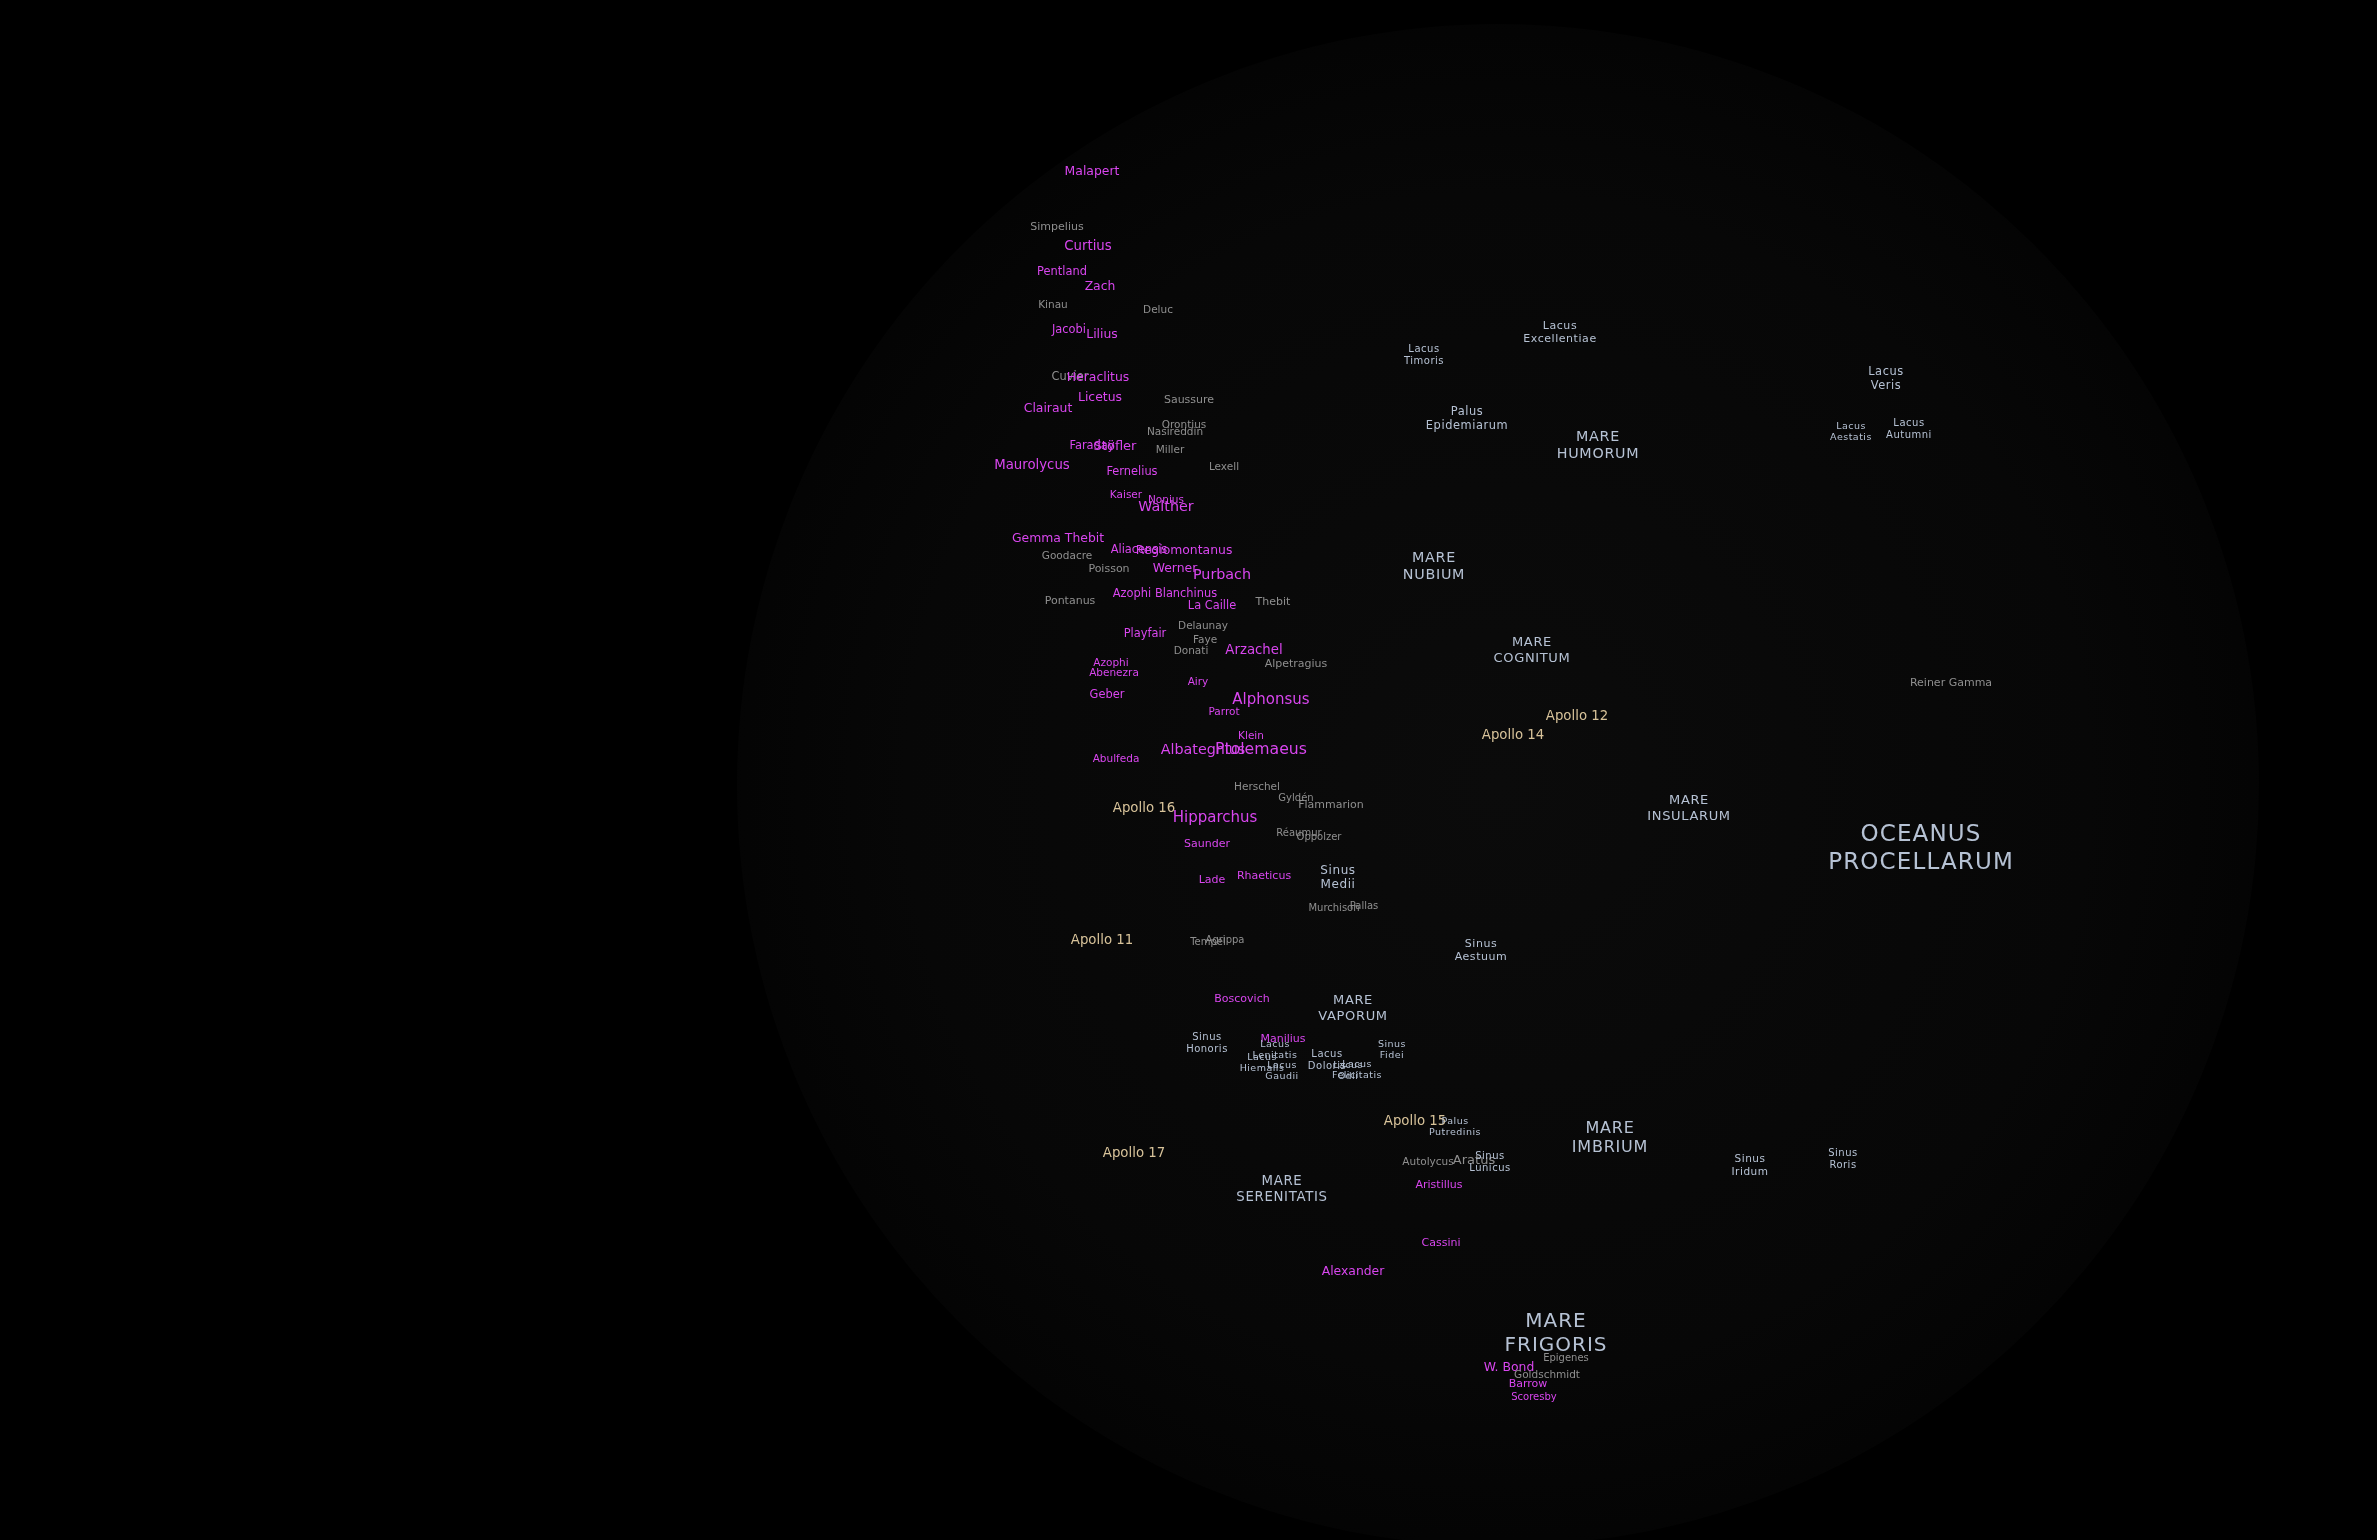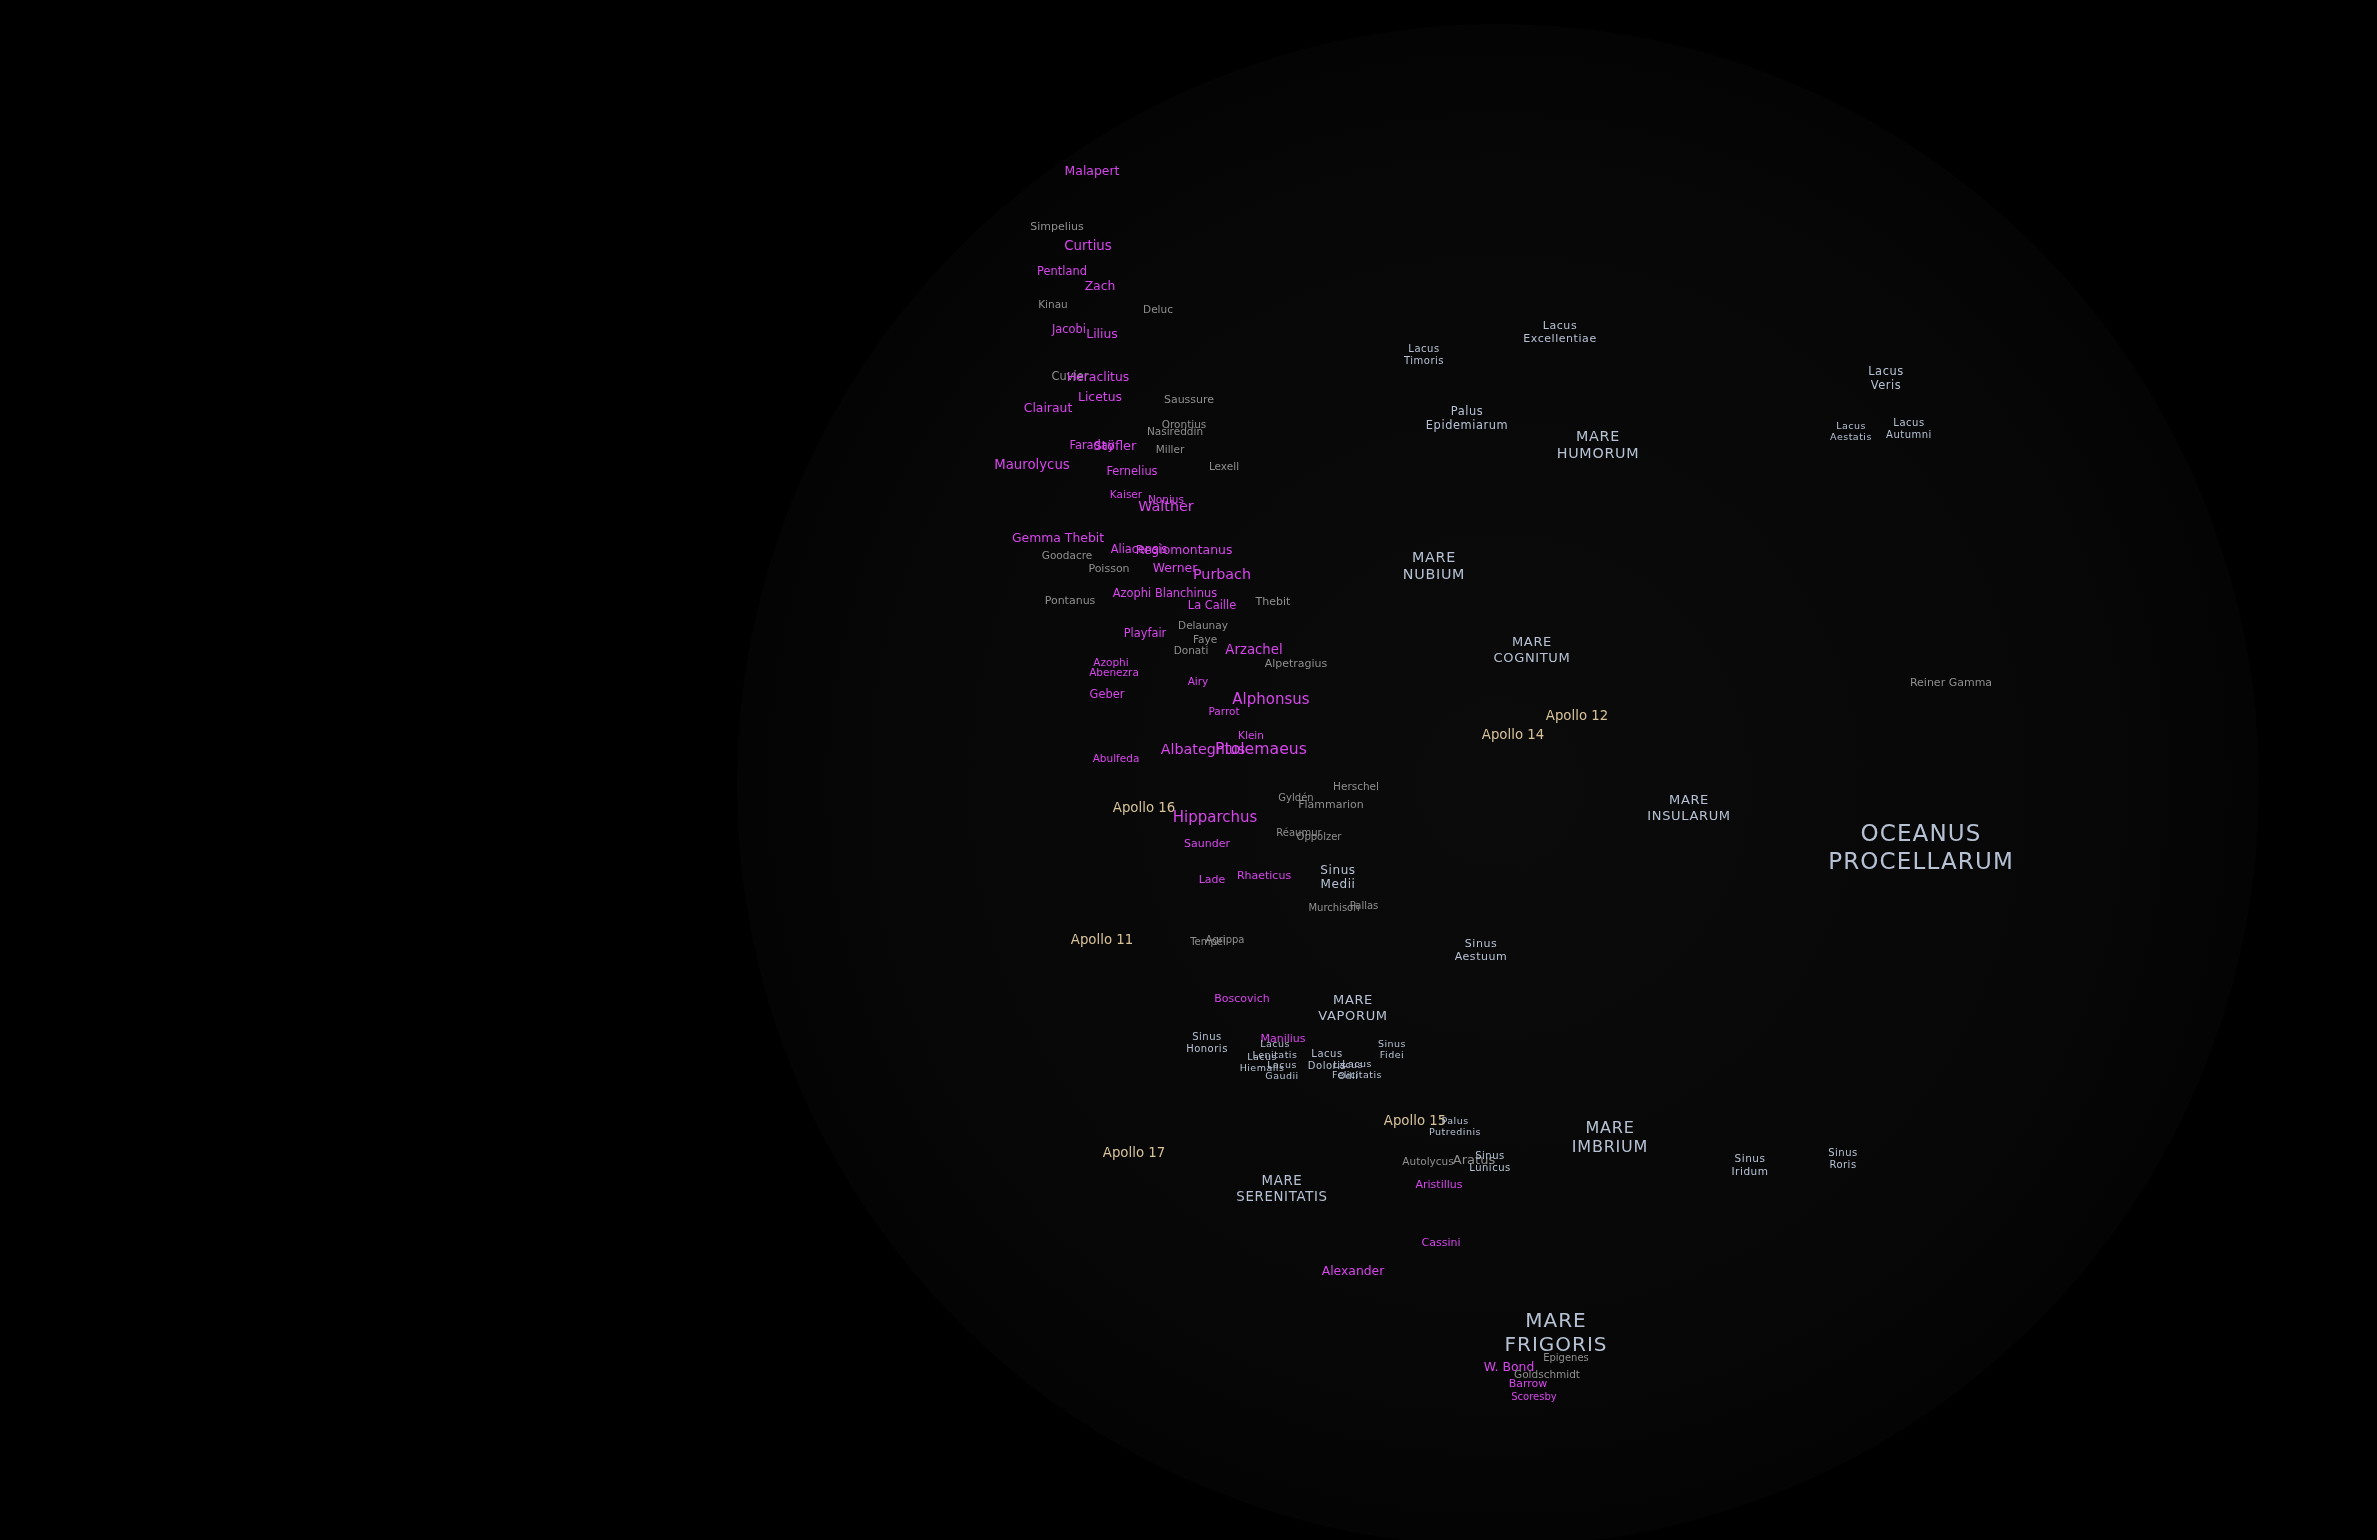--- a/index.html
+++ b/index.html
@@ -116,21 +116,21 @@
       <span class="map-label crater" style="left: 1224px; top: 711px; font-size: 10.5px;">Parrot</span>
       <span class="map-label dim" style="left: 1907px; top: 683px; font-size: 11px; margin-left: 44px;">Reiner Gamma</span>
       <span class="map-label mare" style="left: 1532px; top: 650px; font-size: 13px;">MARE
 COGNITUM</span>
       <span class="map-label apollo" style="left: 1577px; top: 716px; font-size: 13.3px;">Apollo 12</span>
       <span class="map-label apollo" style="left: 1513px; top: 735px; font-size: 13.3px;">Apollo 14</span>
       <span class="map-label crater" style="left: 1251px; top: 735px; font-size: 10.5px;">Klein</span>
       <span class="map-label crater" style="left: 1203px; top: 750px; font-size: 14.3px;">Albategnius</span>
       <span class="map-label crater" style="left: 1261px; top: 749px; font-size: 15.7px;">Ptolemaeus</span>
       <span class="map-label crater" style="left: 1116px; top: 758px; font-size: 10.5px;">Abulfeda</span>
-      <span class="map-label dim" style="left: 1356px; top: 786px; font-size: 10.5px; text-align: center;">Herschel</span>
+      <span class="map-label dim" style="left: 1257px; top: 786px; font-size: 10.5px; text-align: center;">Herschel</span>
       <span class="map-label dim" style="left: 1296px; top: 798px; font-size: 10px;">Gyldén</span>
       <span class="map-label dim" style="left: 1331px; top: 805px; font-size: 11px;">Flammarion</span>
       <span class="map-label apollo" style="left: 1144px; top: 808px; font-size: 13.3px;">Apollo 16</span>
       <span class="map-label crater" style="left: 1215px; top: 817px; font-size: 15px;">Hipparchus</span>
       <span class="map-label mare" style="left: 1689px; top: 808px; font-size: 13px;">MARE
 INSULARUM</span>
       <span class="map-label mare" style="left: 1921px; top: 848px; font-size: 23px;">OCEANUS
 PROCELLARUM</span>
       <span class="map-label dim" style="left: 1299px; top: 833px; font-size: 10px;">Réaumur</span>
       <span class="map-label dim" style="left: 1319px; top: 837px; font-size: 10px;">Oppolzer</span>

